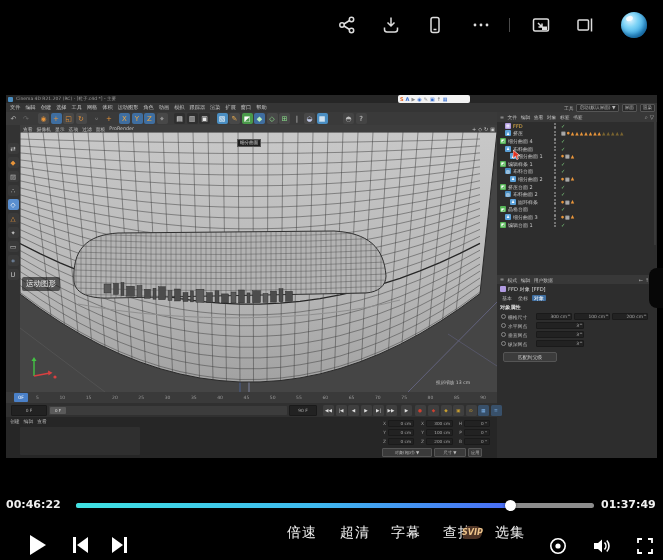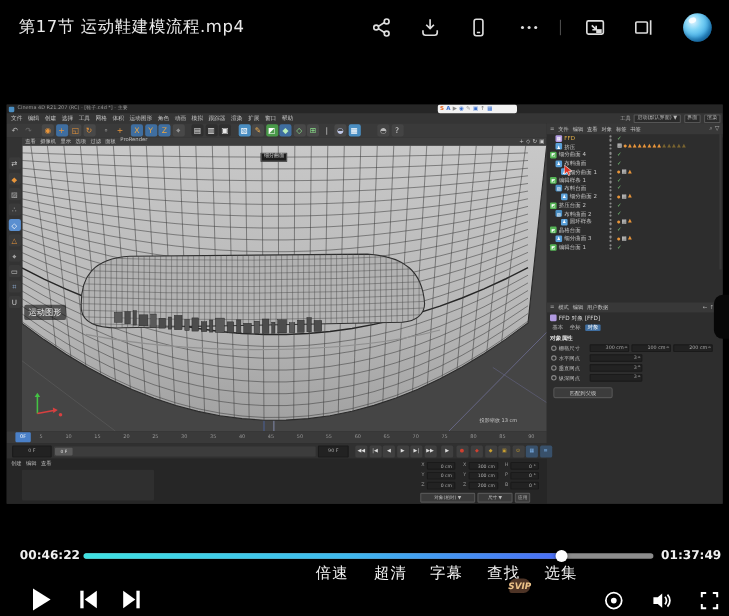--- a/index.html
+++ b/index.html
@@ -86,29 +86,28 @@
   .co-lab{font-size:4.4px;color:#999;width:5px;text-align:center;flex:none;}
   .co-box{height:6.5px;background:#222;border:1px solid #1a1a1a;border-radius:1px;color:#aaa;font-size:4.2px;display:flex;align-items:center;justify-content:flex-end;padding-right:2px;box-sizing:border-box;}
   #co-btns{position:absolute;left:2px;top:31px;display:flex;gap:2px;}
   .co-chip{height:7px;background:#3a3a3a;border:1px solid #555;border-radius:1px;color:#bbb;font-size:4.2px;display:flex;align-items:center;justify-content:center;padding:0 2px;white-space:nowrap;}
   
   #side-pill{left:649px;top:268px;width:14px;height:40px;background:#070707;border-radius:8px 0 0 8px;z-index:6;}
   .time{top:498px;font-size:11px;font-weight:bold;color:#f0f0f0;}
   #pbar{left:76px;top:503px;width:518px;height:5px;border-radius:3px;background:#8c8c8c;}
   #pfill{left:76px;top:503px;width:435px;height:5px;border-radius:3px;background:linear-gradient(90deg,#3fe2e2 0%,#3fb9ee 55%,#4a6cf5 100%);}
   #pthumb{left:505px;top:500px;width:11px;height:11px;border-radius:50%;background:#fff;box-shadow:0 0 3px rgba(0,0,0,.6);}
-  .ctl-text{top:512px;font-size:14px;color:#f2f2f2;transform:translateX(-50%);white-space:nowrap;letter-spacing:1px;}
+  .ctl-text{top:524px;font-size:14px;color:#f2f2f2;transform:translateX(-50%);white-space:nowrap;letter-spacing:1px;}
   #svip{left:463px;top:526px;width:19px;height:13px;background:#4e3426;border-radius:6px 6px 6px 2px;color:#eec48a;font-size:8px;font-weight:bold;font-style:italic;display:flex;align-items:center;justify-content:center;z-index:2;}
 </style>
 </head>
 <body>
 
 <div id="app">
 
-  <div class="a title">第17节 运动鞋建模流程.mp4</div>
 
   <div class="a tico" style="left:337px">
     <svg width="20" height="20" viewBox="0 0 20 20" fill="none" stroke="#ddd" stroke-width="1.5">
       <circle cx="14.5" cy="4.5" r="2.2"></circle>
         <circle cx="5" cy="10" r="2.2"></circle>
         <circle cx="14.5" cy="15.5" r="2.2"></circle>
       <path d="M7 9l5.5-3.5M7 11l5.5 3.5"></path>
     </svg>
   </div>
   <div class="a tico" style="left:381px">
@@ -797,21 +796,21 @@
       <div id="co-btns">
           <span class="co-chip" style="width: 44px;">对象(相对) ▼</span>
           <span class="co-chip" style="width: 26px;">尺寸 ▼</span>
           <span class="co-chip">应用</span>
         </div>
     </div>
   </div>
 
   <div class="a" id="side-pill"></div>
 
-  <div class="a time" style="left:18px">00:46:22</div>
+  <div class="a time" style="left:6px">00:46:22</div>
   <div class="a time" style="left:601px">01:37:49</div>
   <div class="a" id="pbar"></div>
   <div class="a" id="pfill"></div>
   <div class="a" id="pthumb"></div>
 
   <div class="a" style="left:27px;top:533px">
     <svg width="20" height="24" viewBox="0 0 20 24">
         <polygon points="3,2 19,12 3,22" fill="#fff"></polygon>
       </svg>
   </div>

